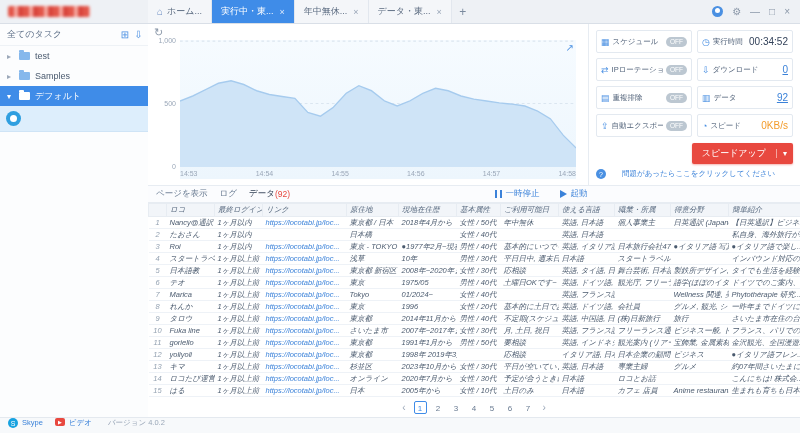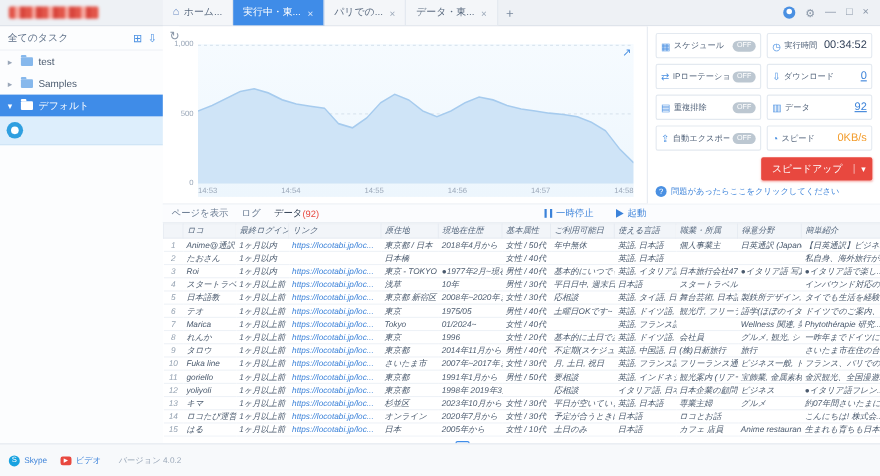--- a/index.html
+++ b/index.html
@@ -69,21 +69,21 @@
   .stat-ic { color:#4a90e2; font-size:9px; flex:none; }
   .stat-label { white-space:nowrap; overflow:hidden; }
   .stat-badge { margin-left:auto; background:#bcc7d1; color:#fff; font-size:6.5px; line-height:10px; padding:0 4px;
     border-radius:6px; flex:none; }
   .stat-value { margin-left:auto; font-size:10px; flex:none; }
   .v-dark { color:#33425a; } .v-link { color:#3b82d9; text-decoration:underline; } .v-orange { color:#f39c2b; }
   .speedup { margin-top:6px; align-self:flex-end; display:flex; align-items:center; background:#e8483f; color:#fff;
     border-radius:2px; font-size:9px; height:21px; box-shadow:0 1px 2px rgba(232,72,63,.4); }
   .sp-label { padding:0 10px; }
   .sp-caret { padding:0 6px; border-left:1px solid rgba(255,255,255,.5); font-size:8px; }
-  .help { margin-top:auto; display:flex; align-items:center; gap:4px; font-size:7.5px; color:#3b82d9; }
+  .help { margin-top:auto; display:flex; align-items:center; gap:16px; font-size:7.5px; color:#3b82d9; }
   .help-ic { width:10px; height:10px; border-radius:50%; background:#4a90e2; color:#fff; display:flex;
     align-items:center; justify-content:center; font-size:7px; flex:none; }
 
   .ctrl-row { height:17px; flex:none; display:flex; align-items:center; padding:0 8px; border-bottom:1px solid #e7ecf2;
     background:#fbfcfe; font-size:8.5px; color:#687a91; }
   .ctrl-tabs { display:flex; gap:12px; align-items:center; }
   .ctrl-tab { display:flex; align-items:center; }
   .ctrl-tab.active { color:#2e3d52; }
   .cnt { color:#e8483f; }
   .sp { flex:1; }
@@ -99,22 +99,22 @@
   td.rn { color:#93a1b1; text-align:center; padding:0; }
   td.link { color:#3b82d9; }
 
   .pager { height:21px; flex:none; display:flex; align-items:center; justify-content:center; gap:5px; font-size:8px; color:#687a91; }
   .pg-pages { display:flex; gap:5px; }
   .pg { min-width:13px; height:13px; line-height:13px; text-align:center; border-radius:2px; border:1px solid transparent; }
   .pg.active { border-color:#3f8ce8; color:#3f8ce8; }
   .pg-arrow { color:#9aa7b8; font-size:10px; padding:0 3px; }
 
   
-  .footer { position:absolute; left:0; right:0; bottom:0; height:30px; background:#f7f9fb; border-top:1px solid #e4e9ef;
-    display:flex; align-items:center; gap:4px; padding:0 8px; font-size:7.5px; }
+  .footer { position:absolute; left:0; right:0; bottom:0; height:16px; background:#f7f9fb; border-top:1px solid #e4e9ef;
+    display:flex; align-items:flex-start; gap:4px; padding:0 8px; font-size:7.5px; }
   .skype-ic { width:10px; height:10px; border-radius:50%; background:#18a2e0; color:#fff; font-size:7px;
     display:flex; align-items:center; justify-content:center; }
   .video-ic { width:10px; height:8px; border-radius:2px; background:#e8483f; color:#fff; font-size:5px;
     display:flex; align-items:center; justify-content:center; margin-left:8px; }
   .f-label { color:#3b82d9; }
   .version { color:#9aa7b8; margin-left:12px; }
 </style>
 </head>
 <body>
 
@@ -131,21 +131,21 @@
       </div>
 
       <div class="tab active">
 
         <span>実行中・東...</span>
         <span class="tab-x">×</span>
       </div>
 
       <div class="tab">
 
-        <span>パリでの...</span>
+        <span>年中無休...</span>
         <span class="tab-x">×</span>
       </div>
 
       <div class="tab">
 
         <span>データ・東...</span>
         <span class="tab-x">×</span>
       </div>
     </div>
   <div class="tab-plus">+</div>
@@ -355,21 +355,21 @@
             <th>ご利用可能日</th>
             <th>使える言語</th>
             <th>職業・所属</th>
             <th>得意分野</th>
             <th>簡単紹介</th>
           </tr>
       </thead>
       <tbody>
           <tr>
             <td class="rn">1</td>
-            <td>Anime@通訳</td>
+            <td>Nancy@通訳</td>
             <td>1ヶ月以内</td>
             <td class="link">https://locotabi.jp/loc...</td>
             <td>東京都 / 日本</td>
             <td>2018年4月から</td>
             <td>女性 / 50代</td>
             <td>年中無休</td>
             <td>英語, 日本語</td>
             <td>個人事業主</td>
             <td>日英通訳 (Japanese...</td>
             <td>【日英通訳】ビジネ...</td>

